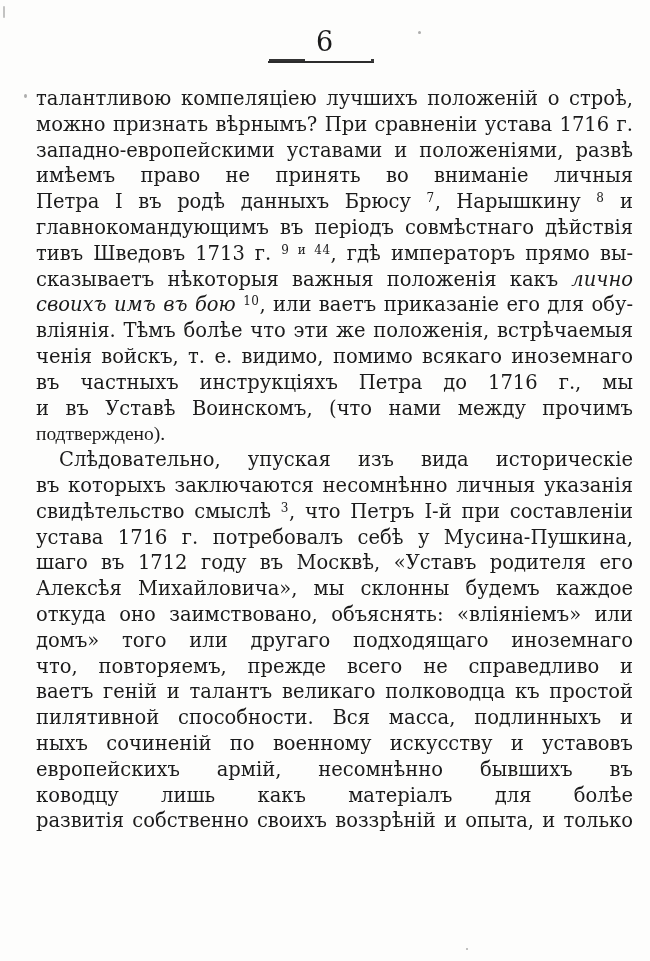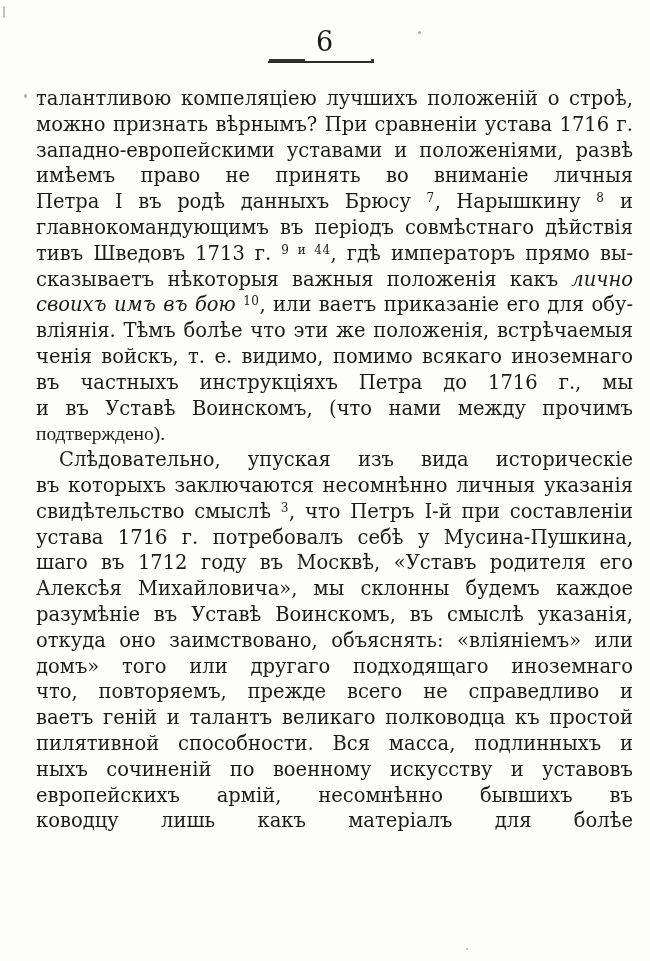--- a/index.html
+++ b/index.html
@@ -147,29 +147,29 @@
       <div class="line"><span>ченія войскъ, т. е. видимо, помимо всякаго иноземнаго</span></div>
       <div class="line"><span>въ частныхъ инструкціяхъ Петра до 1716 г., мы находимъ</span></div>
       <div class="line"><span>и въ Уставѣ Воинскомъ, (что нами между прочимъ будетъ</span></div>
       <div class="line noj"><span>подтверждено).</span></div>
       <div class="line indent"><span>Слѣдовательно, упуская изъ вида историческіе памятники,</span></div>
       <div class="line"><span>въ которыхъ заключаются несомнѣнно личныя указанія бое-</span></div>
       <div class="line"><span>свидѣтельство смыслѣ </span><span class="sup">3</span><span>, что Петръ I-й при составленіи</span></div>
       <div class="line"><span>устава 1716 г. потребовалъ себѣ у Мусина-Пушкина, быв-</span></div>
       <div class="line"><span>шаго въ 1712 году въ Москвѣ, «Уставъ родителя его Царя</span></div>
       <div class="line"><span>Алексѣя Михайловича», мы склонны будемъ каждое недо-</span></div>
-      <div class="line"><span>разумѣніе въ Уставѣ Воинскомъ, въ смыслѣ указанія,</span></div>
       <div class="line"><span>откуда оно заимствовано, объяснять: «вліяніемъ» или «слѣ-</span></div>
       <div class="line"><span>домъ» того или другаго подходящаго иноземнаго положенія;</span></div>
       <div class="line"><span>что, повторяемъ, прежде всего не справедливо и приравни-</span></div>
       <div class="line"><span>ваетъ геній и талантъ великаго полководца къ простой ком-</span></div>
       <div class="line"><span>пилятивной способности. Вся масса, подлинныхъ и перевод-</span></div>
       <div class="line"><span>ныхъ сочиненій по военному искусству и уставовъ западно-</span></div>
       <div class="line"><span>европейскихъ армій, несомнѣнно бывшихъ въ распоряженіи</span></div>
       <div class="line"><span>ководцу лишь какъ матеріалъ для болѣе систематическаго</span></div>
+      <div class="line"><span>развитія собственно своихъ воззрѣній и опыта, и только</span></div>
     </div>
 
   <div class="speckle s1"></div>
   <div class="speckle s2"></div>
   <div class="speckle s3"></div>
   <div class="speckle s4"></div>
 
 </div>
 
 </body></html>

